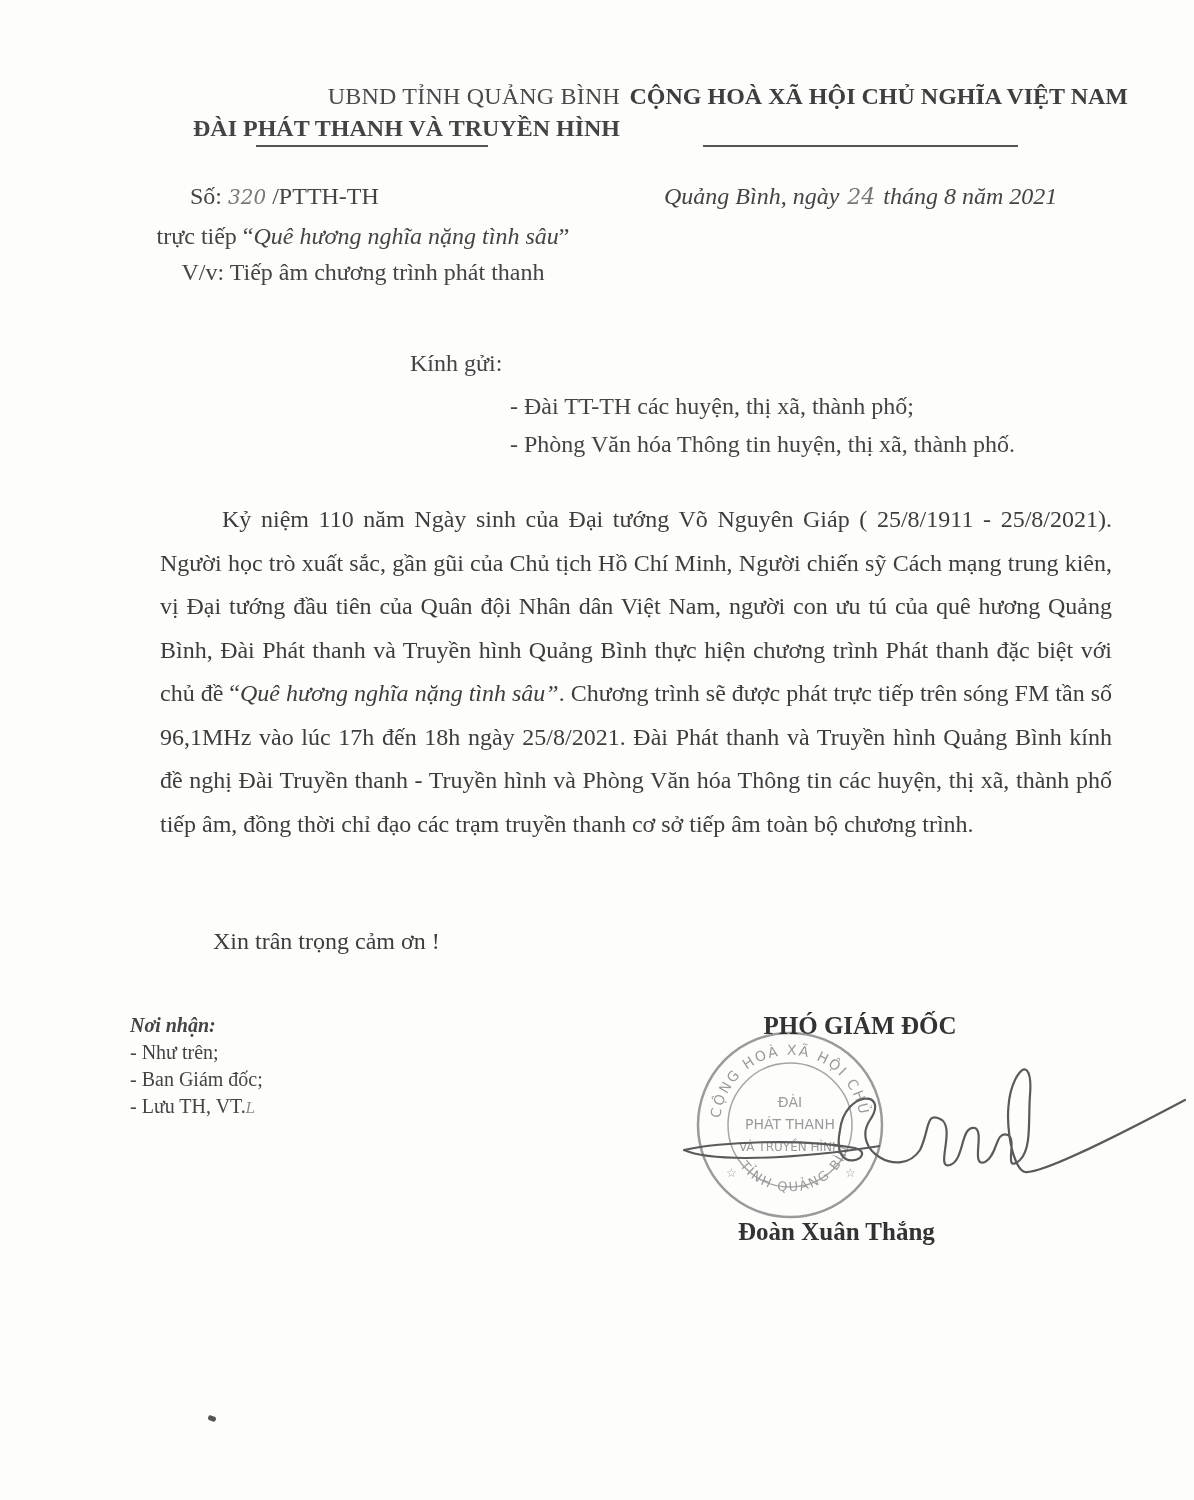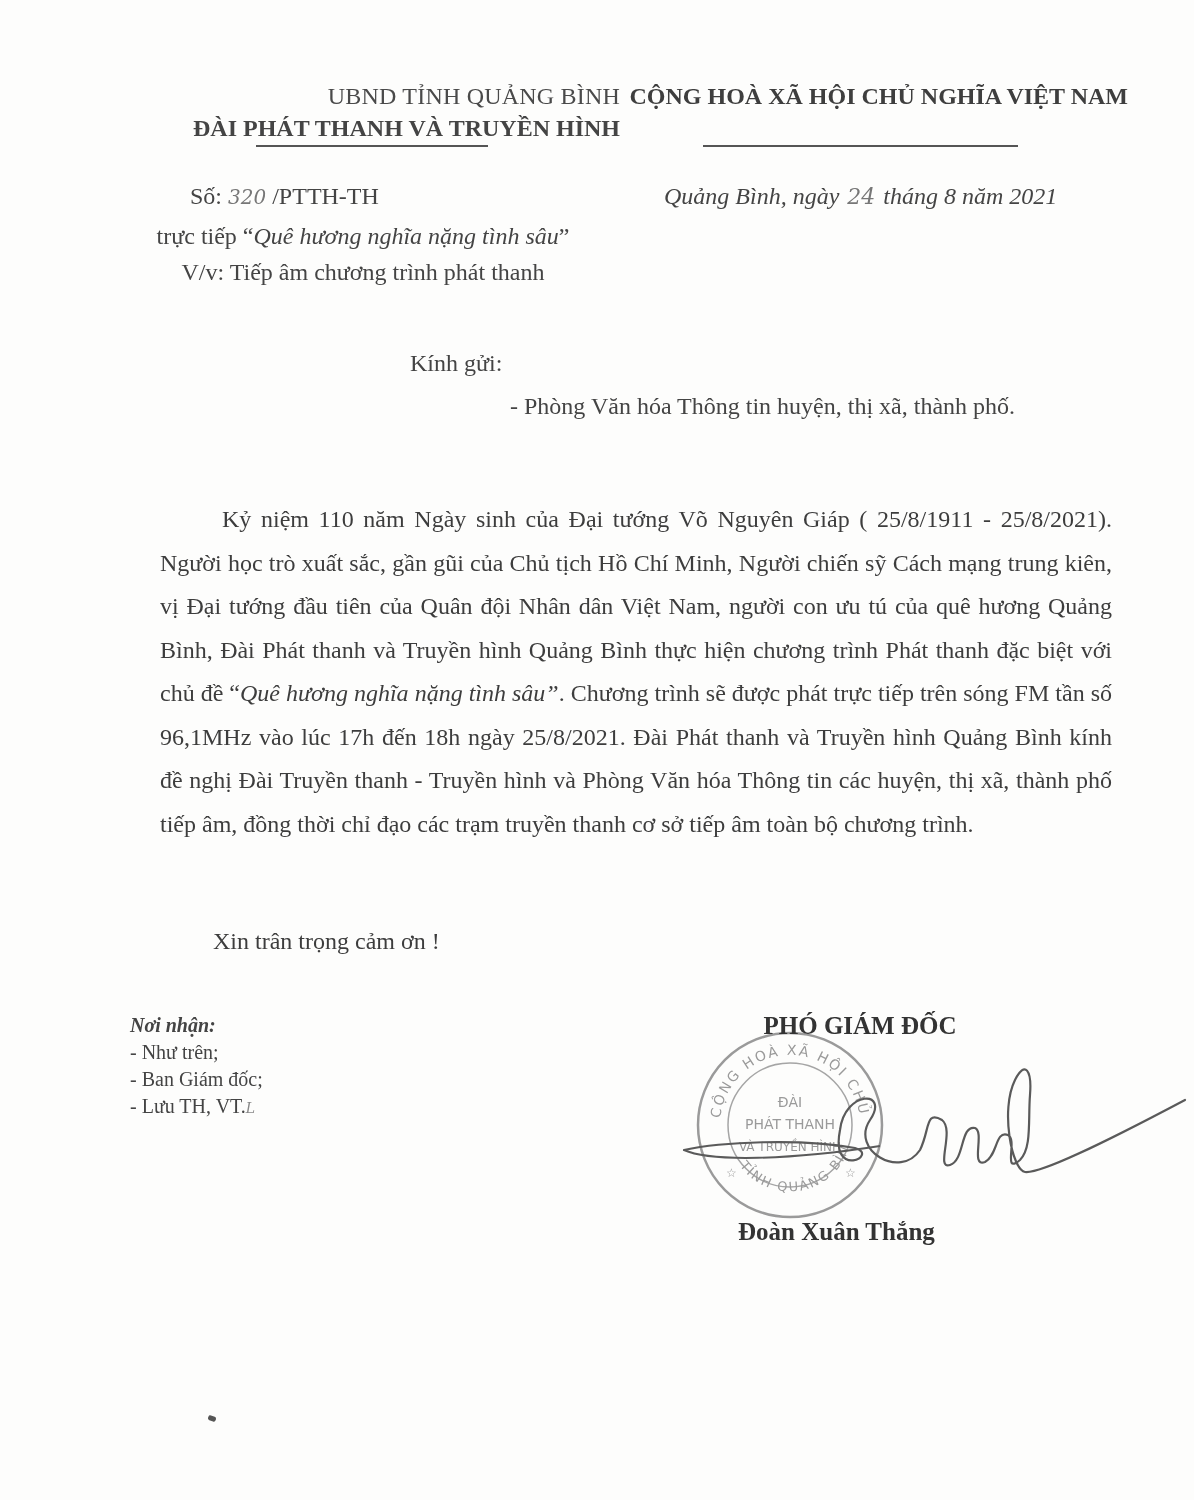--- a/index.html
+++ b/index.html
@@ -68,20 +68,21 @@
   <div><span>trực tiếp “</span><i>Quê hương nghĩa nặng tình sâu</i><span>”</span></div>
   <div>V/v: Tiếp âm chương trình phát thanh</div>
 </div>
 
 <div class="abs date">
   <span>Quảng Bình, ngày</span><span class="hand">24</span><span>tháng 8 năm 2021</span>
 </div>
 
 <div class="abs kinhgui">Kính gửi:</div>
 <div class="abs recipients">
+  <div>- Đài TT-TH các huyện, thị xã, thành phố;</div>
   <div>- Phòng Văn hóa Thông tin huyện, thị xã, thành phố.</div>
 </div>
 
 <div class="abs body-text">
   <p><span>Kỷ niệm 110 năm Ngày sinh của Đại tướng Võ Nguyên Giáp ( 25/8/1911 - 25/8/2021). Người học trò xuất sắc, gần gũi của Chủ tịch Hồ Chí Minh, Người chiến sỹ Cách mạng trung kiên, vị Đại tướng đầu tiên của Quân đội Nhân dân Việt Nam, người con ưu tú của quê hương Quảng Bình, Đài Phát thanh và Truyền hình Quảng Bình thực hiện chương trình Phát thanh đặc biệt với chủ đề “</span><i>Quê hương nghĩa nặng tình sâu”</i><span>. Chương trình sẽ được phát trực tiếp trên sóng FM tần số 96,1MHz vào lúc 17h đến 18h ngày 25/8/2021. Đài Phát thanh và Truyền hình Quảng Bình kính đề nghị Đài Truyền thanh - Truyền hình và Phòng Văn hóa Thông tin các huyện, thị xã, thành phố tiếp âm, đồng thời chỉ đạo các trạm truyền thanh cơ sở tiếp âm toàn bộ chương trình.</span></p>
 </div>
 <div class="abs thanks">Xin trân trọng cảm ơn !</div>
 
 <div class="abs noinhan">
   <div class="title">Nơi nhận:</div>

